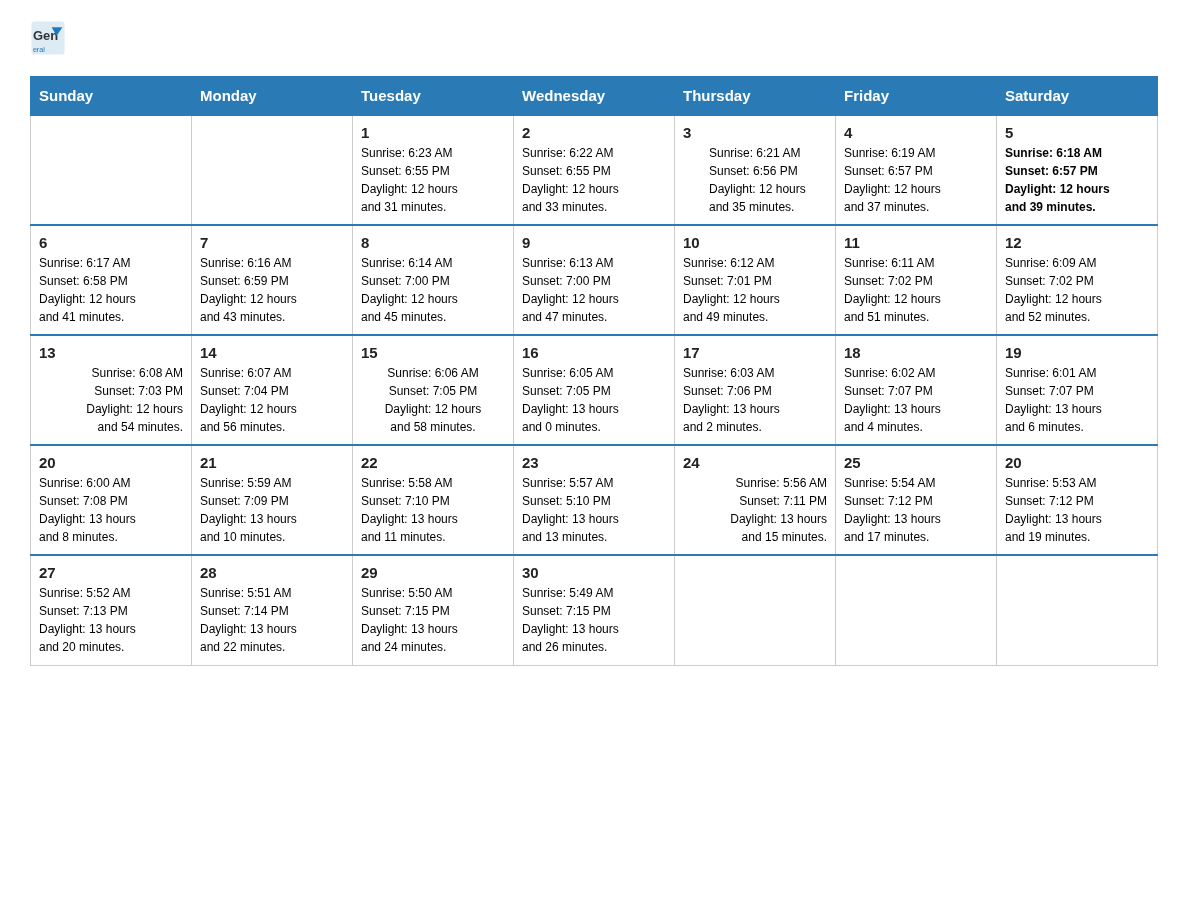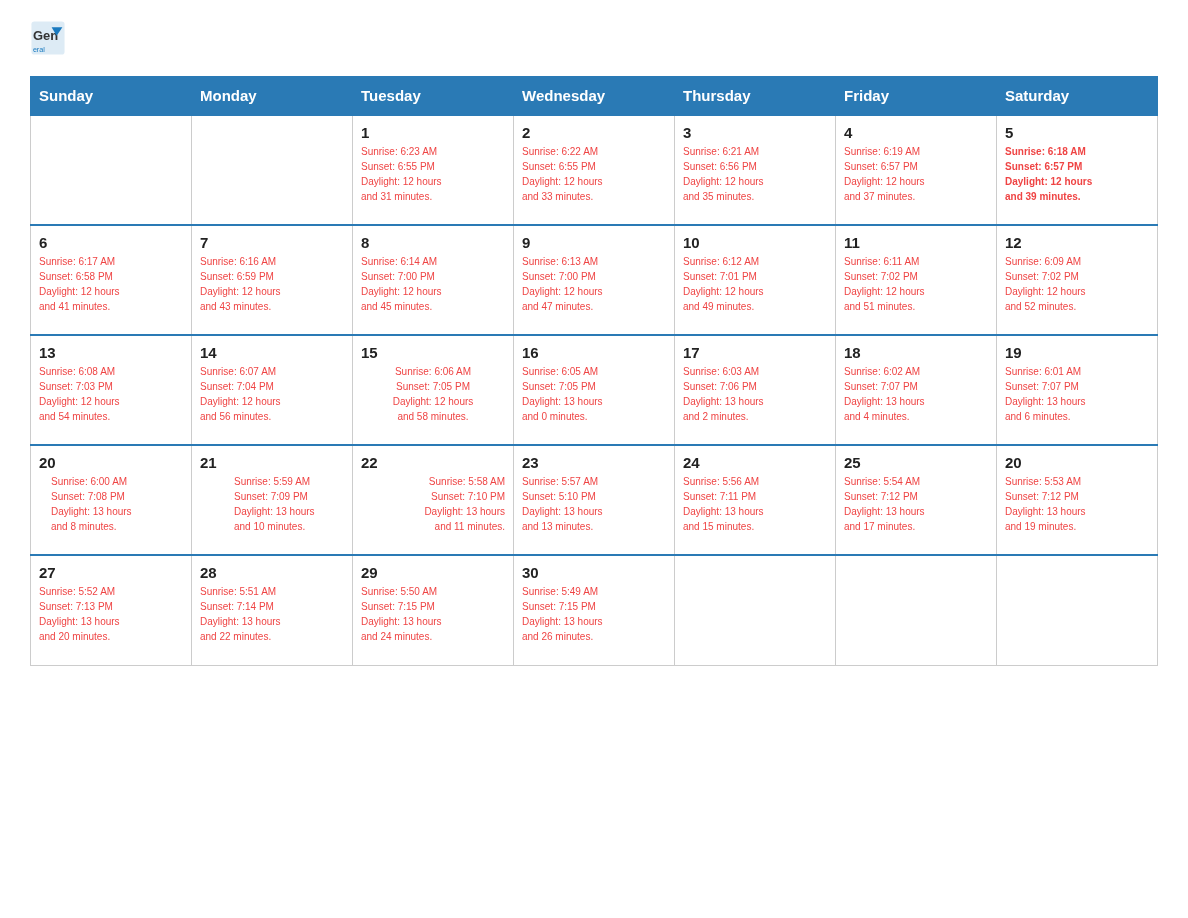--- a/index.html
+++ b/index.html
@@ -75,22 +75,22 @@
       height: 110px;
     }
     .day-number {
       font-size: 15px;
       font-weight: bold;
       color: #222;
       display: block;
       margin-bottom: 3px;
     }
     .day-info {
-      font-size: 10px;
-      color: #ef4444;
+      font-size: 12px;
+      color: #000000;
       line-height: 1.5;
     }
   </style>
 </head>
 <body>
 
 <div class="header">
   <div class="logo">
     <svg class="logo-icon" viewBox="0 0 50 50">
       <rect x="2" y="2" width="46" height="46" rx="4" fill="#1a7abf" opacity="0.15"></rect>
@@ -135,21 +135,21 @@
         </td>
         <td>
           <span class="day-number">2</span>
           <div class="day-info" style="white-space: pre-line;">Sunrise: 6:22 AM
 Sunset: 6:55 PM
 Daylight: 12 hours
 and 33 minutes.</div>
         </td>
         <td>
           <span class="day-number">3</span>
-          <div class="day-info" style="white-space: pre-line;">Sunrise: 6:21 AM
+          <div class="day-info" style="white-space: pre-line; margin-left: 26px;">Sunrise: 6:21 AM
 Sunset: 6:56 PM
 Daylight: 12 hours
 and 35 minutes.</div>
         </td>
         <td>
           <span class="day-number">4</span>
           <div class="day-info" style="white-space: pre-line;">Sunrise: 6:19 AM
 Sunset: 6:57 PM
 Daylight: 12 hours
 and 37 minutes.</div>
@@ -209,21 +209,21 @@
           <span class="day-number">12</span>
           <div class="day-info" style="white-space: pre-line;">Sunrise: 6:09 AM
 Sunset: 7:02 PM
 Daylight: 12 hours
 and 52 minutes.</div>
         </td>
       </tr>
       <tr>
         <td>
           <span class="day-number">13</span>
-          <div class="day-info" style="white-space: pre-line;">Sunrise: 6:08 AM
+          <div class="day-info" style="white-space: pre-line; text-align: right;">Sunrise: 6:08 AM
 Sunset: 7:03 PM
 Daylight: 12 hours
 and 54 minutes.</div>
         </td>
         <td>
           <span class="day-number">14</span>
           <div class="day-info" style="white-space: pre-line;">Sunrise: 6:07 AM
 Sunset: 7:04 PM
 Daylight: 12 hours
 and 56 minutes.</div>
@@ -260,49 +260,49 @@
           <span class="day-number">19</span>
           <div class="day-info" style="white-space: pre-line;">Sunrise: 6:01 AM
 Sunset: 7:07 PM
 Daylight: 13 hours
 and 6 minutes.</div>
         </td>
       </tr>
       <tr>
         <td>
           <span class="day-number">20</span>
-          <div class="day-info" style="white-space: pre-line; margin-left: 12px;">Sunrise: 6:00 AM
+          <div class="day-info" style="white-space: pre-line;">Sunrise: 6:00 AM
 Sunset: 7:08 PM
 Daylight: 13 hours
 and 8 minutes.</div>
         </td>
         <td>
           <span class="day-number">21</span>
-          <div class="day-info" style="white-space: pre-line; margin-left: 34px;">Sunrise: 5:59 AM
+          <div class="day-info" style="white-space: pre-line;">Sunrise: 5:59 AM
 Sunset: 7:09 PM
 Daylight: 13 hours
 and 10 minutes.</div>
         </td>
         <td>
           <span class="day-number">22</span>
-          <div class="day-info" style="white-space: pre-line; text-align: right;">Sunrise: 5:58 AM
+          <div class="day-info" style="white-space: pre-line;">Sunrise: 5:58 AM
 Sunset: 7:10 PM
 Daylight: 13 hours
 and 11 minutes.</div>
         </td>
         <td>
           <span class="day-number">23</span>
           <div class="day-info" style="white-space: pre-line;">Sunrise: 5:57 AM
 Sunset: 5:10 PM
 Daylight: 13 hours
 and 13 minutes.</div>
         </td>
         <td>
           <span class="day-number">24</span>
-          <div class="day-info" style="white-space: pre-line;">Sunrise: 5:56 AM
+          <div class="day-info" style="white-space: pre-line; text-align: right;">Sunrise: 5:56 AM
 Sunset: 7:11 PM
 Daylight: 13 hours
 and 15 minutes.</div>
         </td>
         <td>
           <span class="day-number">25</span>
           <div class="day-info" style="white-space: pre-line;">Sunrise: 5:54 AM
 Sunset: 7:12 PM
 Daylight: 13 hours
 and 17 minutes.</div>

